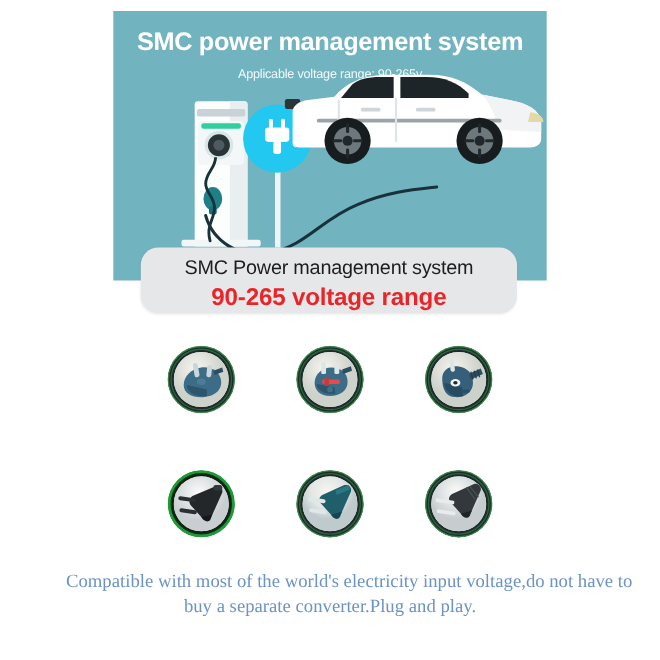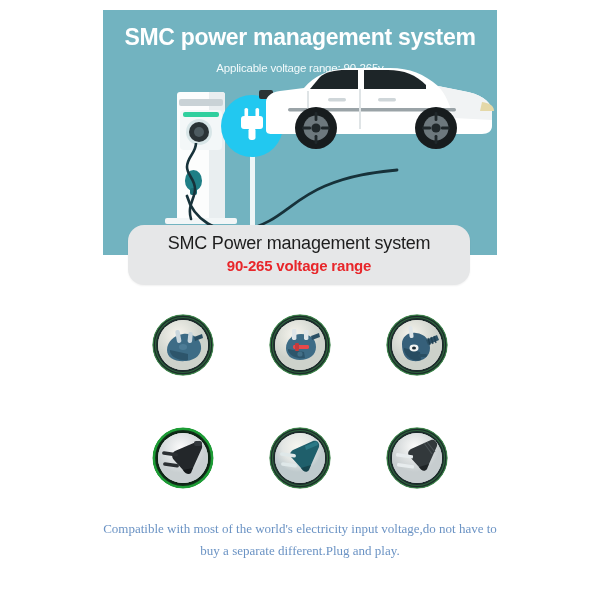--- a/index.html
+++ b/index.html
@@ -98,21 +98,21 @@
     background:#e6e7e8;border-radius:16px;
     box-shadow:0 1px 2px rgba(0,0,0,0.06);
   }
   .banner-t1{
     position:absolute;left:0;top:8px;width:342px;text-align:center;
     color:#1d1d1d;font-size:18px;font-weight:normal;letter-spacing:-0.2px;
     white-space:nowrap;
   }
   .banner-t2{
     position:absolute;left:0;top:32px;width:342px;text-align:center;
-    color:#e8262a;font-size:15px;font-weight:bold;letter-spacing:-0.2px;
+    color:#e8262a;font-size:22px;font-weight:bold;letter-spacing:-0.2px;
     white-space:nowrap;
   }
 
   
   .grid{position:absolute;left:0;top:0;width:600px;height:600px;}
   .pc{
     position:absolute;width:62px;height:62px;border-radius:50%;
     overflow:hidden;
   }
   .pc-ring{
@@ -120,21 +120,21 @@
   }
   .pc-inner{
     position:absolute;left:6px;top:6px;width:50px;height:50px;border-radius:50%;
     overflow:hidden;
   }
   .pc-art{position:absolute;left:0;top:0;width:50px;height:50px;}
 
   
   .footer{
     position:absolute;left:60px;top:518px;width:480px;text-align:center;
-    color:#6b93c4;font-family:"Liberation Serif", serif;font-size:13px;
+    color:#6b93c4;font-family:"Liberation Serif", serif;font-size:17px;
     line-height:22px;
   }
   .footer div{white-space:nowrap;}
 </style>
 </head>
 <body>
 
 <div class="page">
 
   <div class="hero">
@@ -382,16 +382,16 @@
           </g>
           <rect x="4" y="21" width="17" height="3.4" rx="1" fill="#e7ecee" transform="rotate(8 12 23)"></rect>
           <rect x="5" y="31" width="17" height="3.4" rx="1" fill="#e7ecee" transform="rotate(8 13 33)"></rect>
         </svg>
       </div>
     </div>
   </div>
 
   <div class="footer">
     <div>Compatible with most of the world's electricity input voltage,do not have to</div>
-    <div>buy a separate different.Plug and play.</div>
+    <div>buy a separate converter.Plug and play.</div>
   </div>
 
 </div>
 
 </body></html>

